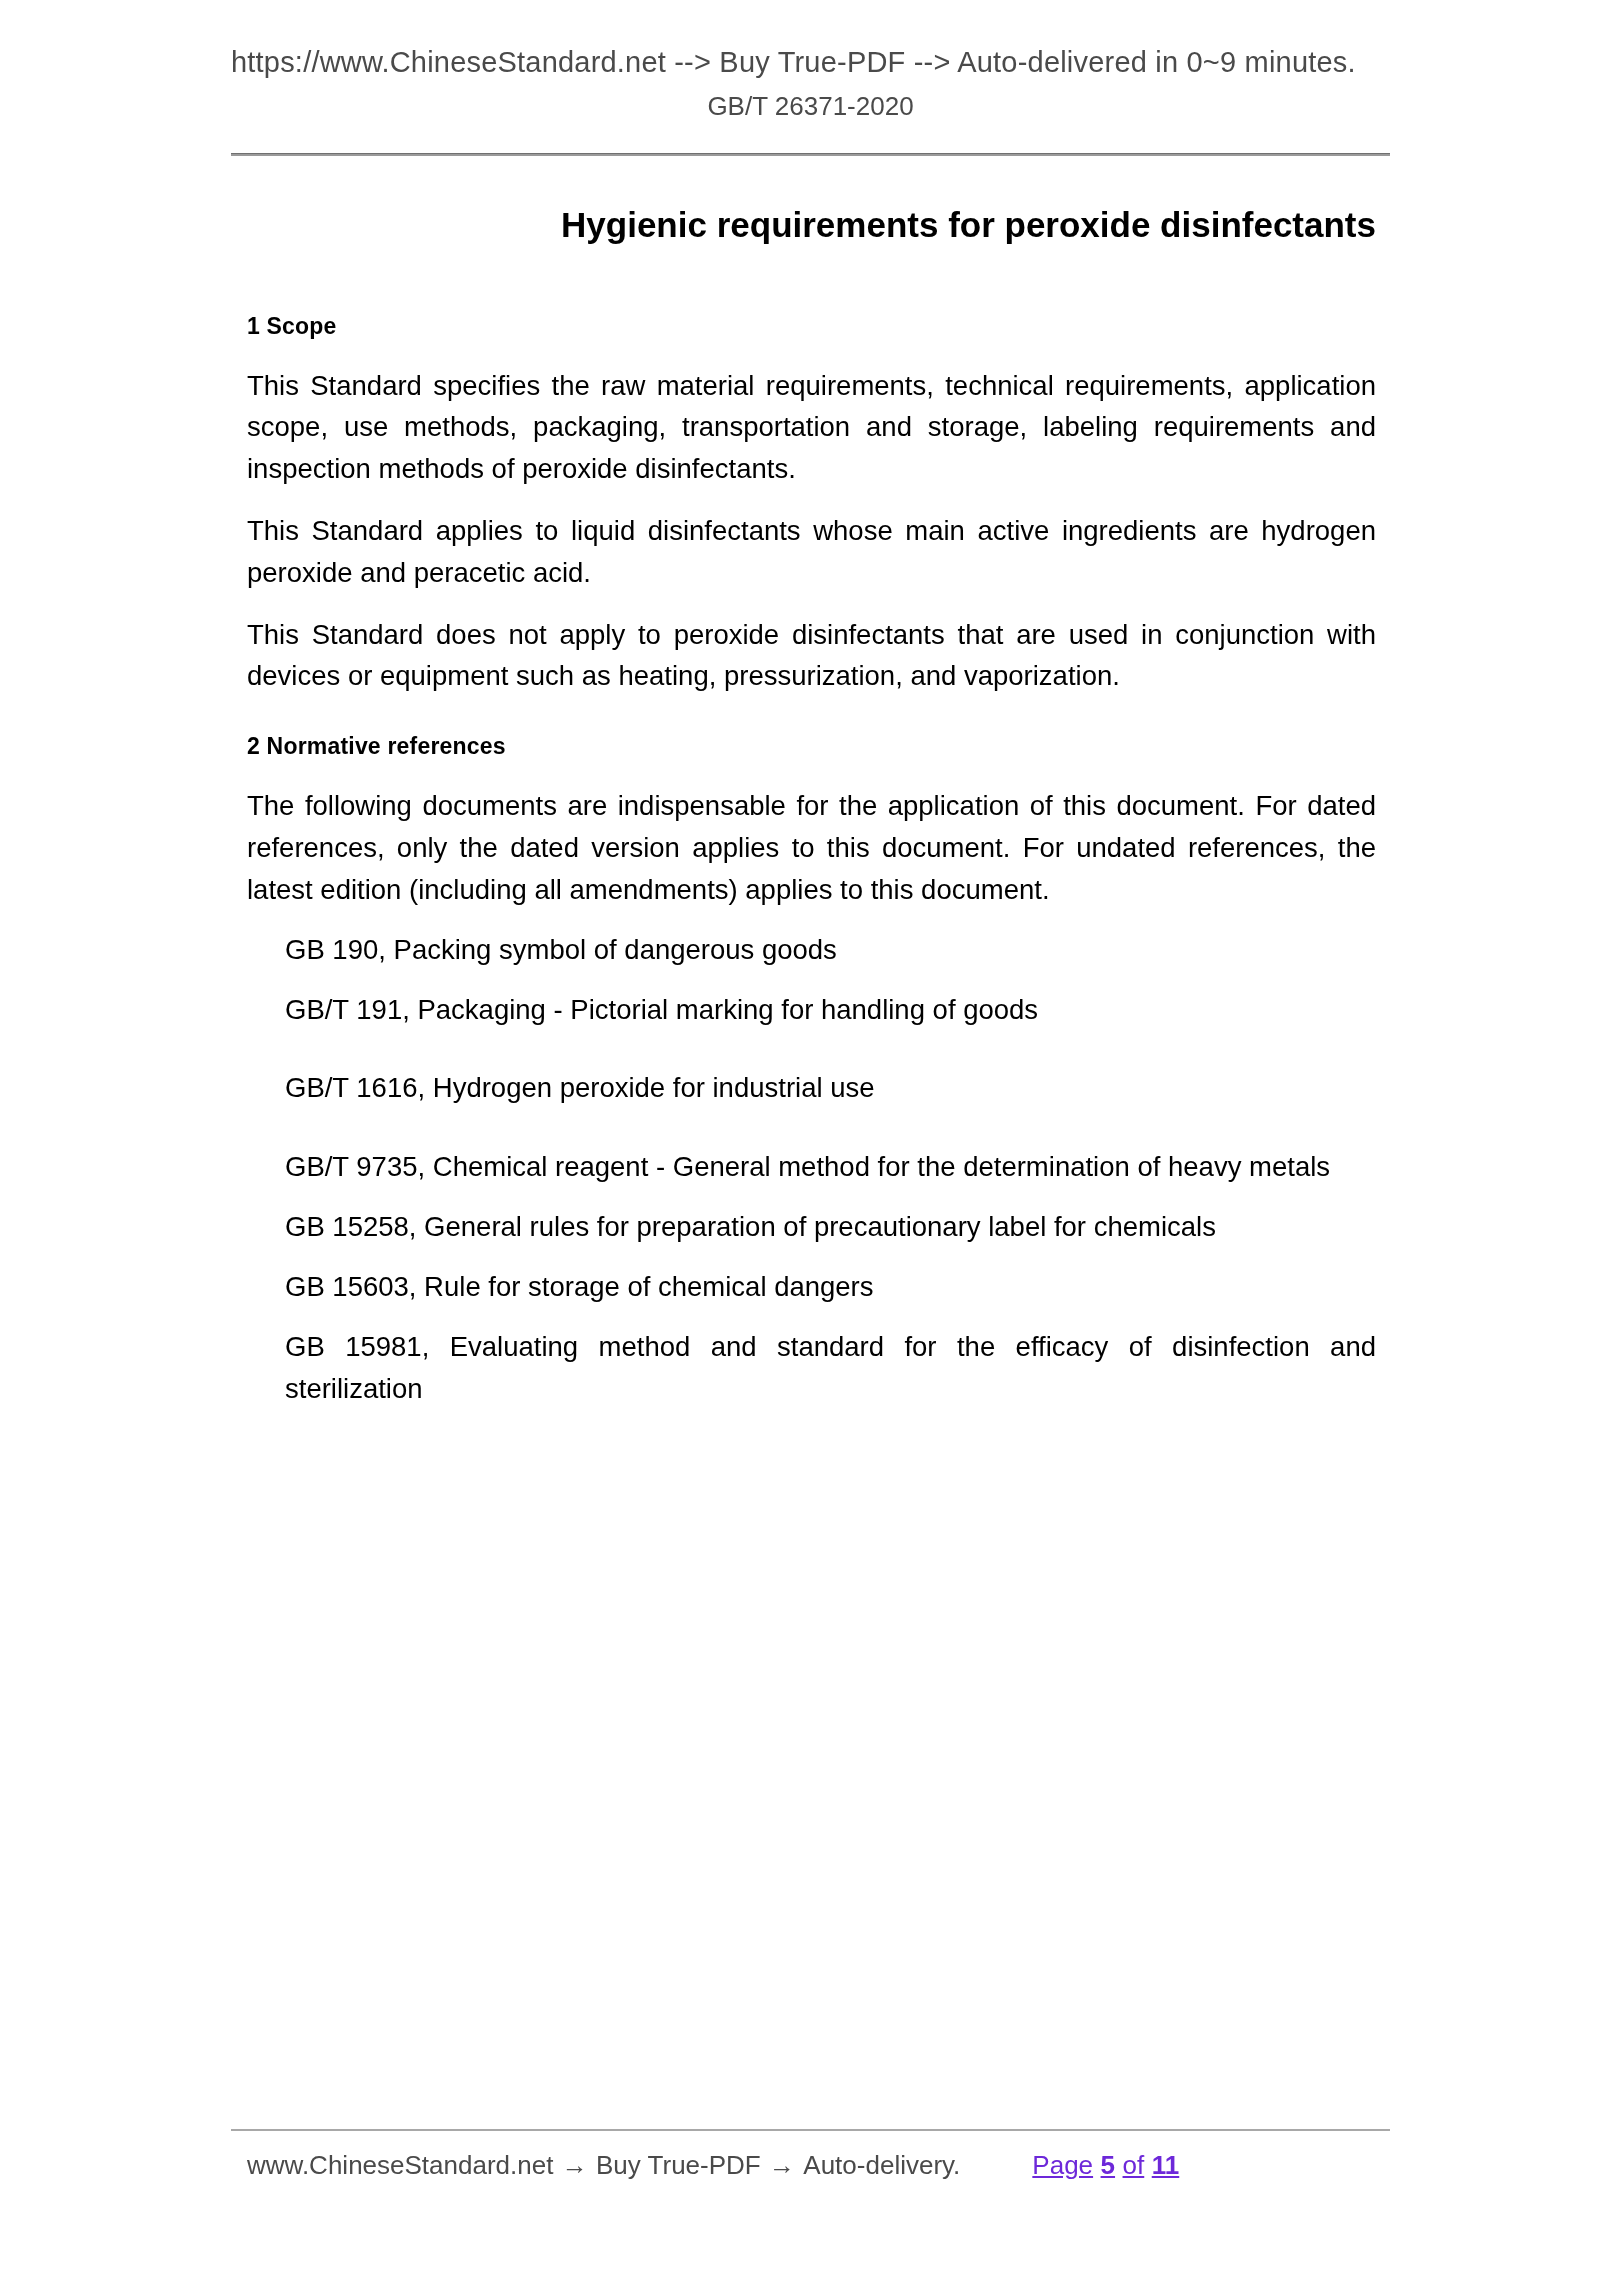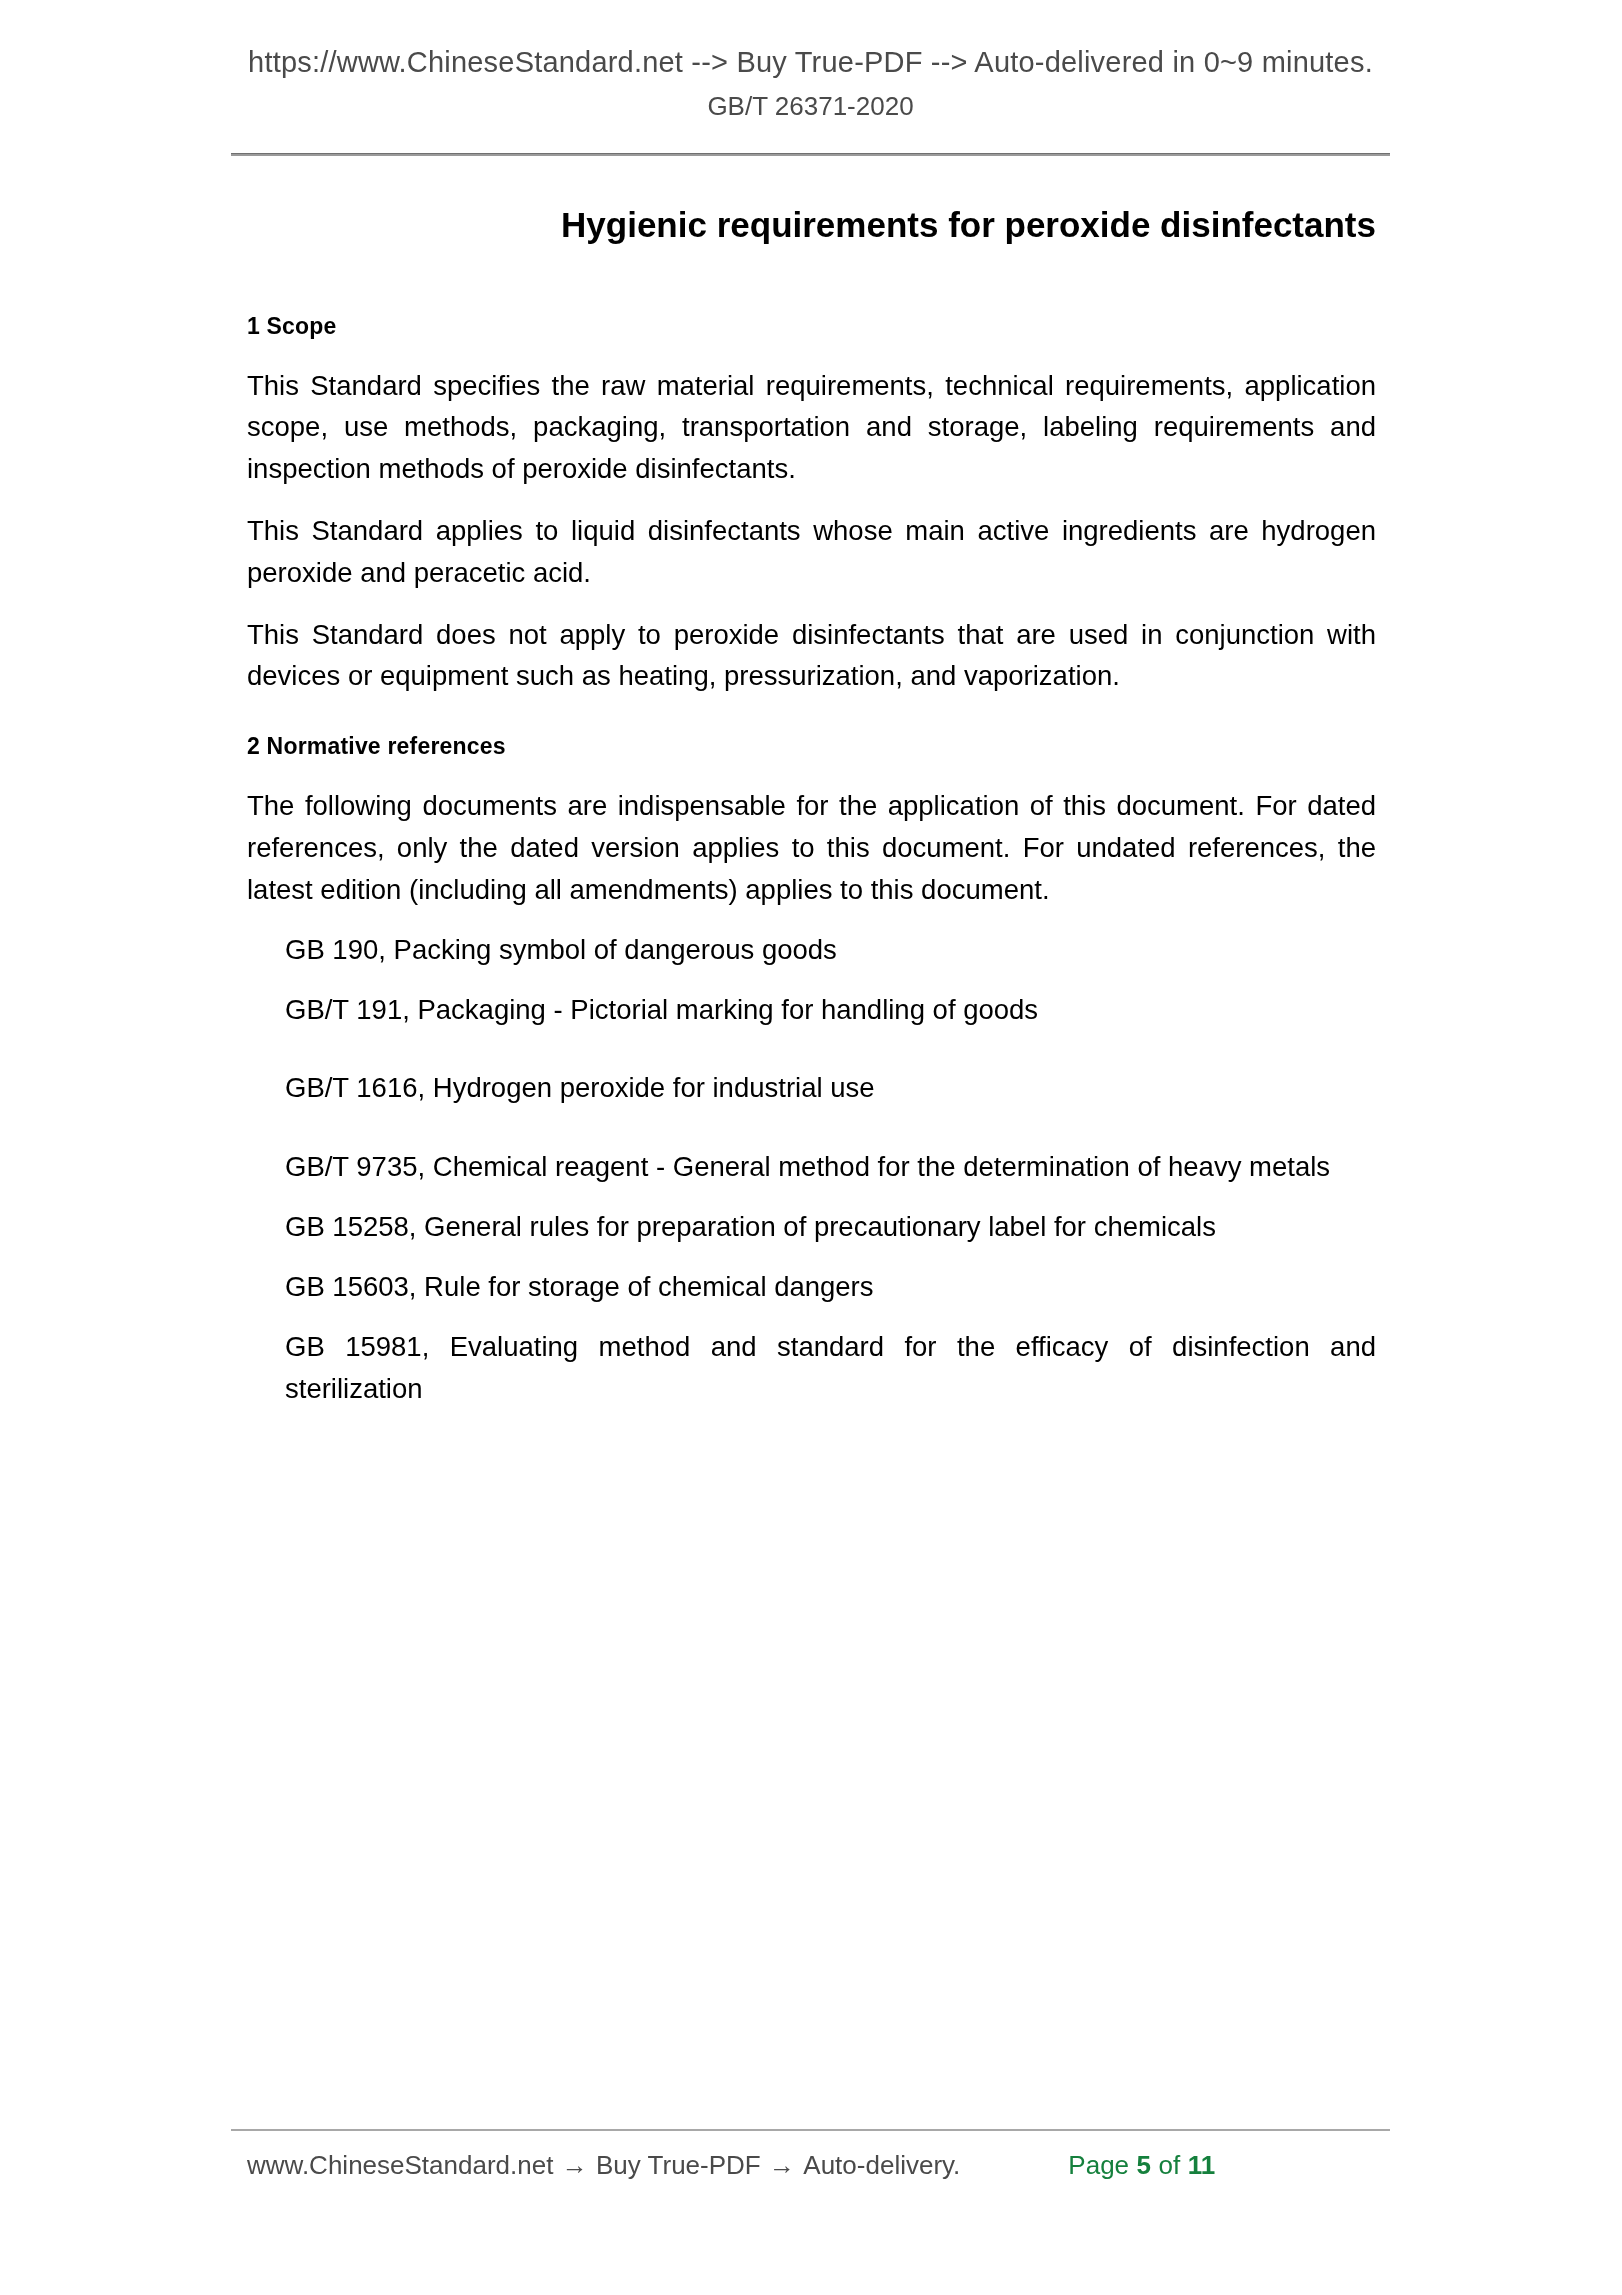--- a/index.html
+++ b/index.html
@@ -24,21 +24,20 @@
   
   .page-header {
     position: absolute;
     top: 46px;
     left: 231px;
     width: 1159px;
   }
   .header-line1 {
     font-size: 29px;
     color: #4a4a4a;
-    text-align: center;
     white-space: nowrap;
     letter-spacing: 0.2px;
   }
   .header-line2 {
     font-size: 26px;
     color: #4a4a4a;
     text-align: center;
     margin-top: 11.7px;
   }
   .header-rule {
@@ -129,23 +128,24 @@
     white-space: nowrap;
   }
   .footer-url {
     color: #4a4a4a;
   }
   .footer-arrow {
     margin: 0 8.3px;
     font-size: 26px;
   }
   .footer-right {
-    margin-left: 108px;
+    margin-left: 72px;
     white-space: nowrap;
-    color: #15803d;
+    color: #6d28d9;
+    text-decoration: underline;
   }
   .footer-right b { font-weight: bold; }
   .fr-sp { display: inline-block; width: 7.5px; }
 </style>
 </head>
 <body>
 
 <div class="page">
 
   <div class="page-header">

